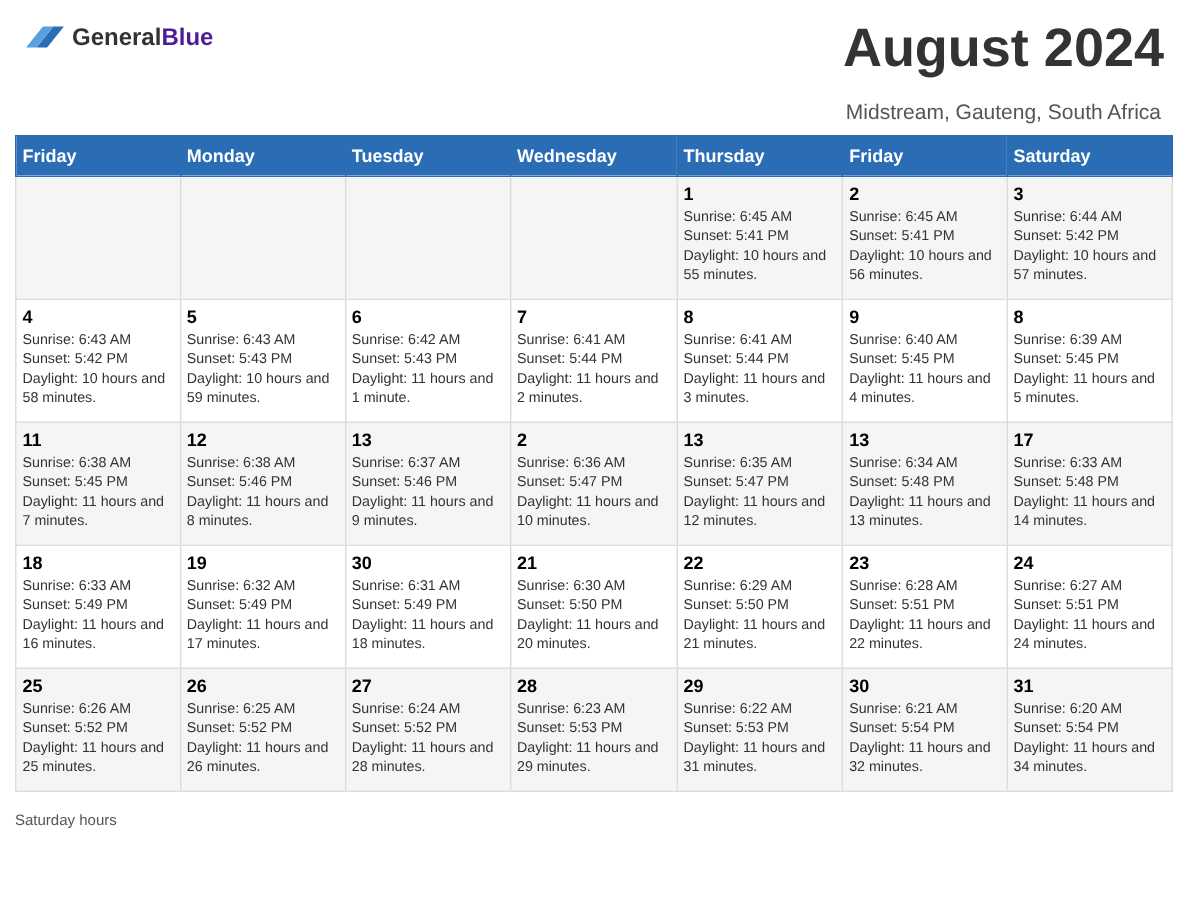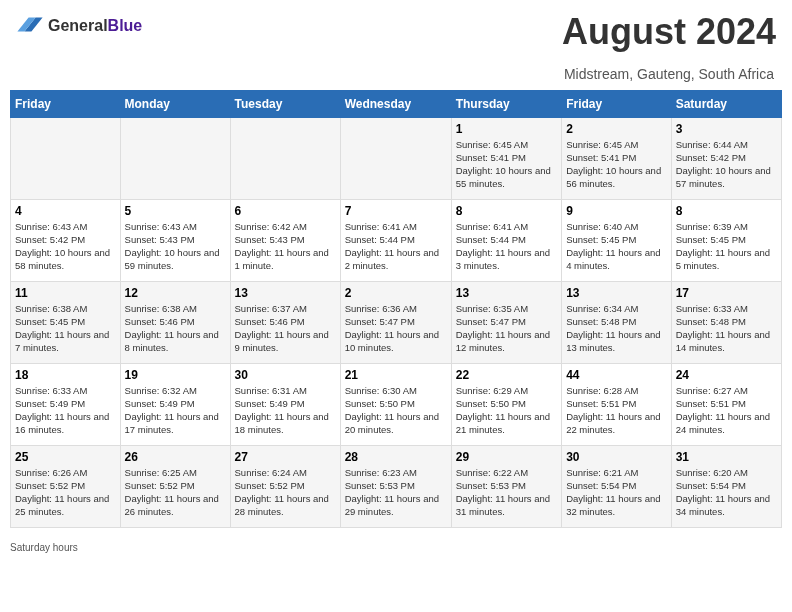--- a/index.html
+++ b/index.html
@@ -240,21 +240,21 @@
           </td>
           <td>
             <span class="day-number">21</span>
             <div class="day-info">Sunrise: 6:30 AM<br>Sunset: 5:50 PM<br>Daylight: 11 hours and 20 minutes.</div>
           </td>
           <td>
             <span class="day-number">22</span>
             <div class="day-info">Sunrise: 6:29 AM<br>Sunset: 5:50 PM<br>Daylight: 11 hours and 21 minutes.</div>
           </td>
           <td>
-            <span class="day-number">44</span>
+            <span class="day-number">23</span>
             <div class="day-info">Sunrise: 6:28 AM<br>Sunset: 5:51 PM<br>Daylight: 11 hours and 22 minutes.</div>
           </td>
           <td>
             <span class="day-number">24</span>
             <div class="day-info">Sunrise: 6:27 AM<br>Sunset: 5:51 PM<br>Daylight: 11 hours and 24 minutes.</div>
           </td>
         </tr>
         <tr>
           <td>
             <span class="day-number">25</span>

